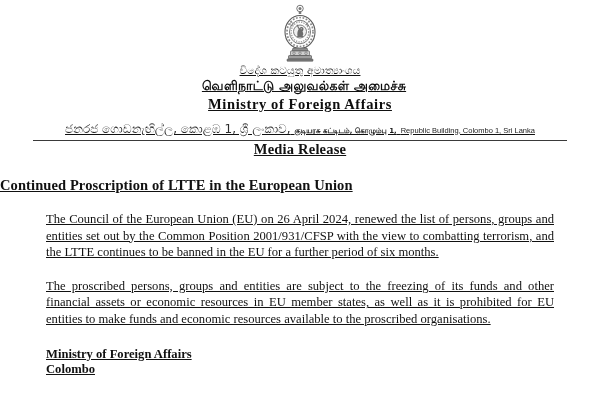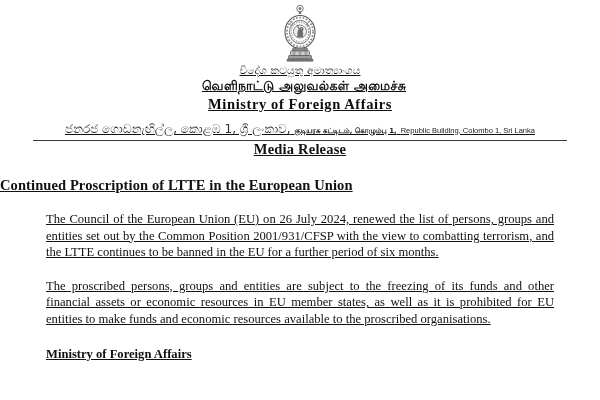--- a/index.html
+++ b/index.html
@@ -194,23 +194,24 @@
   </div>
 
   <div class="rule"></div>
 
   <div class="media-release">Media Release</div>
 
   <div class="headline">Continued Proscription of LTTE in the European Union</div>
 
   <div class="body-wrap">
 
-    <p class="para">The Council of the European Union (EU) on 26 July 2024, renewed the list of persons, groups and entities set out by the Common Position 2001/931/CFSP with the view to combatting terrorism, and the LTTE continues to be banned in the EU for a further period of six months.</p>
+    <p class="para">The Council of the European Union (EU) on 26 April 2024, renewed the list of persons, groups and entities set out by the Common Position 2001/931/CFSP with the view to combatting terrorism, and the LTTE continues to be banned in the EU for a further period of six months.</p>
 
     <p class="para">The proscribed persons, groups and entities are subject to the freezing of its funds and other financial assets or economic resources in EU member states, as well as it is prohibited for EU entities to make funds and economic resources available to the proscribed organisations.</p>
 
     <div class="signoff">
       <div>Ministry of Foreign Affairs</div>
+      <div>Colombo</div>
     </div>
 
   </div>
 
 </div>
 
 </body></html>

